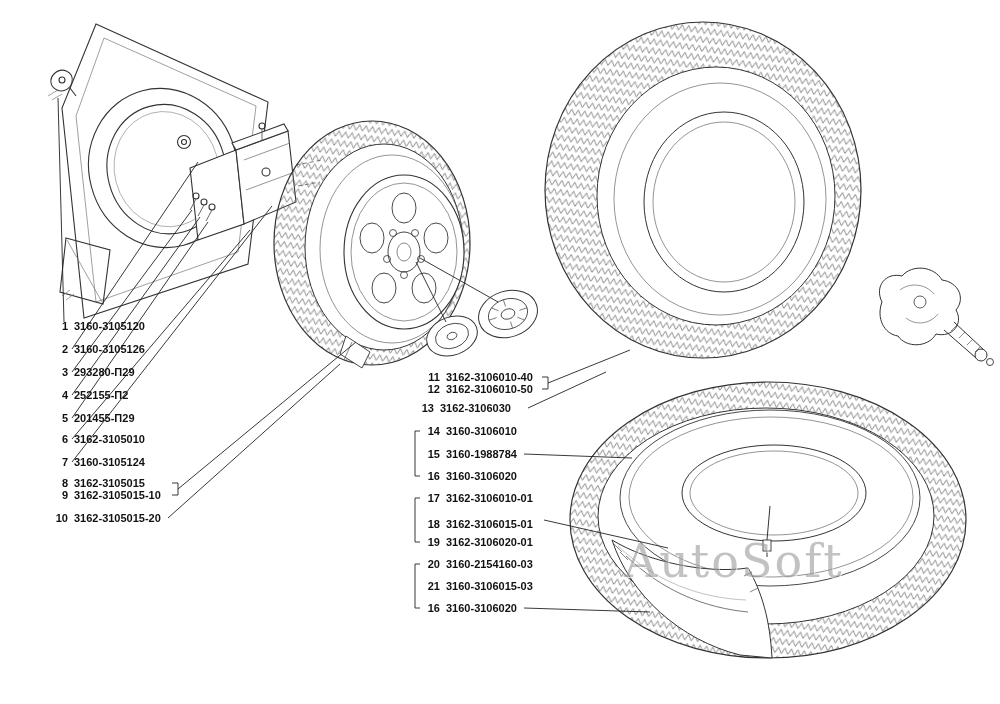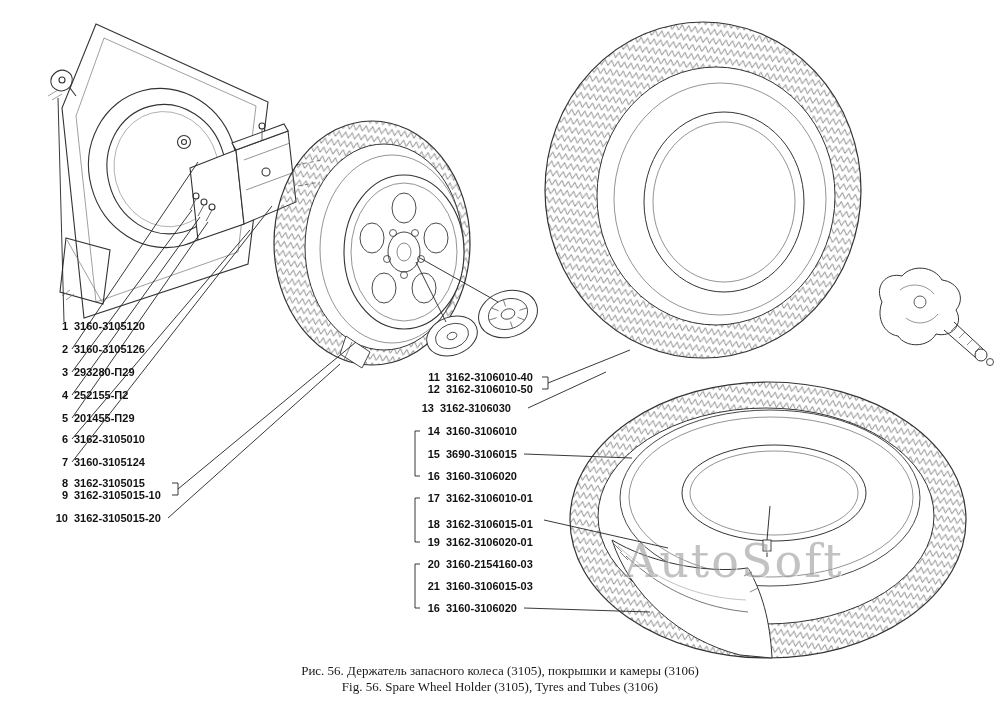--- a/index.html
+++ b/index.html
@@ -217,21 +217,21 @@
 <div class="callout mid" style="left:416px;top:402px">
       <span class="num">13</span>
       <span class="part">3162-3106030</span>
     </div>
 <div class="callout mid" style="left:422px;top:425px">
       <span class="num">14</span>
       <span class="part">3160-3106010</span>
     </div>
 <div class="callout mid" style="left:422px;top:448px">
       <span class="num">15</span>
-      <span class="part">3690-3106015</span>
+      <span class="part">3160-1988784</span>
     </div>
 <div class="callout mid" style="left:422px;top:470px">
       <span class="num">16</span>
       <span class="part">3160-3106020</span>
     </div>
 <div class="callout mid" style="left:422px;top:492px">
       <span class="num">17</span>
       <span class="part">3162-3106010-01</span>
     </div>
 <div class="callout mid" style="left:422px;top:518px">
@@ -250,18 +250,14 @@
       <span class="num">21</span>
       <span class="part">3160-3106015-03</span>
     </div>
 <div class="callout mid" style="left:422px;top:602px">
       <span class="num">16</span>
       <span class="part">3160-3106020</span>
     </div>
 
 <div class="watermark">AutoSoft</div>
 
-<div class="caption">
-  <div>Рис. 56. Держатель запасного колеса (3105), покрышки и камеры (3106)</div>
-  <div>Fig. 56. Spare Wheel Holder (3105), Tyres and Tubes (3106)</div>
+
 </div>
 
-</div>
-
 </body></html>

